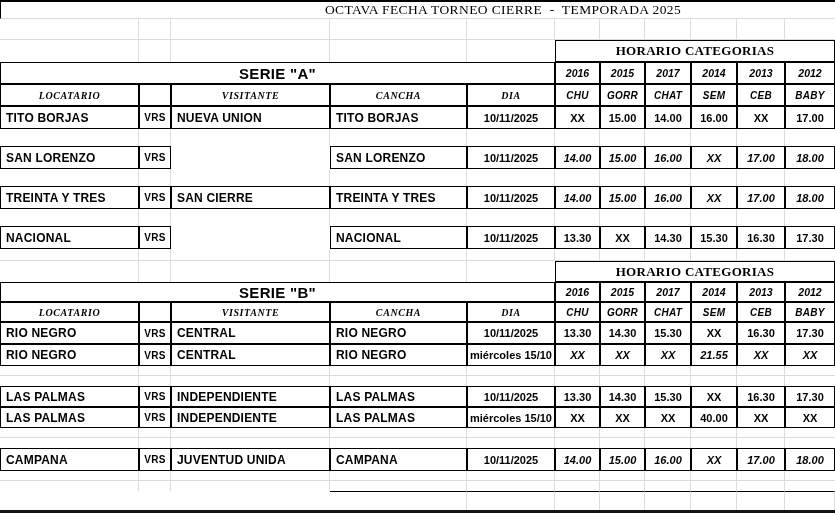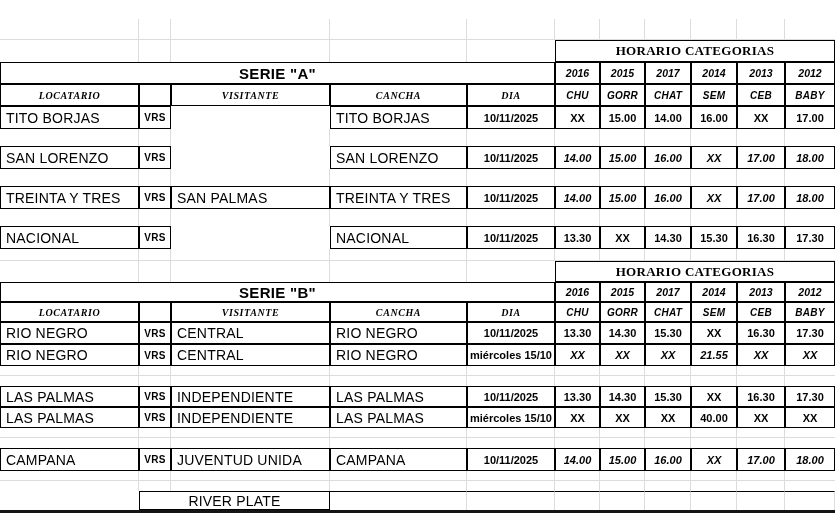--- a/index.html
+++ b/index.html
@@ -35,21 +35,21 @@
     font-weight: bold;
     font-size: 13px;
     letter-spacing: 0.3px;
   }
   .serie   { grid-column: 1 / 6; font-weight: bold; font-size: 15px; letter-spacing: 0.3px; }
 
   .colhead { font-family: "Liberation Serif", serif; font-weight: bold; font-style: italic; font-size: 10px; letter-spacing: 0.6px; }
   .year    { font-weight: bold; font-style: italic; font-size: 10.5px; }
   .cat     { font-weight: bold; font-style: italic; font-size: 10px; letter-spacing: 0.3px; }
 
-  .team { font-weight: normal; font-size: 14px; letter-spacing: 0.2px; }
+  .team { font-weight: bold; font-size: 12px; letter-spacing: 0.2px; }
   .vrs  { font-weight: bold; font-size: 10px; letter-spacing: 0.3px; }
   .dia  { font-weight: bold; font-size: 11px; }
   .time { font-weight: bold; font-size: 11px; }
   .it   { font-style: italic; }
 
   
   .seprow {
     grid-column: 1 / -1;
     background-image:
       linear-gradient(#dcdcdc,#dcdcdc), linear-gradient(#dcdcdc,#dcdcdc),
@@ -78,20 +78,21 @@
   .g1{grid-column:1} .g2{grid-column:2} .g3{grid-column:3} .g4{grid-column:4}
   .g5{grid-column:5} .g6{grid-column:6} .g7{grid-column:7} .g8{grid-column:8}
   .g9{grid-column:9} .g10{grid-column:10} .g11{grid-column:11}
   .griver{grid-column:2/4}
 </style>
 </head>
 <body>
 
 <div class="sheet">
 
+  <div class="cell title-cell" style="grid-row:1">OCTAVA FECHA TORNEO CIERRE &nbsp;-&nbsp; TEMPORADA 2025</div>
 
   <div class="seprow hb" style="grid-row:2"></div>
 
   <div class="sepspan" style="grid-row:3"></div>
   <div class="cell bk horario" style="grid-row:3">HORARIO CATEGORIAS</div>
 
   <div class="cell bk serie" style="grid-row:4">SERIE "A"</div>
   <div class="cell bk year g6" style="grid-row:4">2016</div>
   <div class="cell bk year g7" style="grid-row:4">2015</div>
   <div class="cell bk year g8" style="grid-row:4">2017</div>
@@ -106,20 +107,21 @@
   <div class="cell bk colhead g5" style="grid-row:5">DIA</div>
   <div class="cell bk cat g6" style="grid-row:5">CHU</div>
   <div class="cell bk cat g7" style="grid-row:5">GORR</div>
   <div class="cell bk cat g8" style="grid-row:5">CHAT</div>
   <div class="cell bk cat g9" style="grid-row:5">SEM</div>
   <div class="cell bk cat g10" style="grid-row:5">CEB</div>
   <div class="cell bk cat g11" style="grid-row:5">BABY</div>
 
   <div class="cell bk team left g1" style="grid-row:6">TITO BORJAS</div>
   <div class="cell bk vrs g2" style="grid-row:6">VRS</div>
+  <div class="cell bk team left g3" style="grid-row:6">NUEVA UNION</div>
   <div class="cell bk team left g4" style="grid-row:6">TITO BORJAS</div>
   <div class="cell bk dia g5" style="grid-row:6">10/11/2025</div>
   <div class="cell bk time g6" style="grid-row:6">XX</div>
   <div class="cell bk time g7" style="grid-row:6">15.00</div>
   <div class="cell bk time g8" style="grid-row:6">14.00</div>
   <div class="cell bk time g9" style="grid-row:6">16.00</div>
   <div class="cell bk time g10" style="grid-row:6">XX</div>
   <div class="cell bk time g11" style="grid-row:6">17.00</div>
 
   <div class="seprow" style="grid-row:7"></div>
@@ -132,21 +134,21 @@
   <div class="cell bk time it g7" style="grid-row:8">15.00</div>
   <div class="cell bk time it g8" style="grid-row:8">16.00</div>
   <div class="cell bk time it g9" style="grid-row:8">XX</div>
   <div class="cell bk time it g10" style="grid-row:8">17.00</div>
   <div class="cell bk time it g11" style="grid-row:8">18.00</div>
 
   <div class="seprow" style="grid-row:9"></div>
 
   <div class="cell bk team left g1" style="grid-row:10">TREINTA Y TRES</div>
   <div class="cell bk vrs g2" style="grid-row:10">VRS</div>
-  <div class="cell bk team left g3" style="grid-row:10">SAN PALMAS</div>
+  <div class="cell bk team left g3" style="grid-row:10">SAN CIERRE</div>
   <div class="cell bk team left g4" style="grid-row:10">TREINTA Y TRES</div>
   <div class="cell bk dia g5" style="grid-row:10">10/11/2025</div>
   <div class="cell bk time it g6" style="grid-row:10">14.00</div>
   <div class="cell bk time it g7" style="grid-row:10">15.00</div>
   <div class="cell bk time it g8" style="grid-row:10">16.00</div>
   <div class="cell bk time it g9" style="grid-row:10">XX</div>
   <div class="cell bk time it g10" style="grid-row:10">17.00</div>
   <div class="cell bk time it g11" style="grid-row:10">18.00</div>
 
   <div class="seprow" style="grid-row:11"></div>
@@ -249,21 +251,20 @@
   <div class="cell bk time it g6" style="grid-row:25">14.00</div>
   <div class="cell bk time it g7" style="grid-row:25">15.00</div>
   <div class="cell bk time it g8" style="grid-row:25">16.00</div>
   <div class="cell bk time it g9" style="grid-row:25">XX</div>
   <div class="cell bk time it g10" style="grid-row:25">17.00</div>
   <div class="cell bk time it g11" style="grid-row:25">18.00</div>
 
   <div class="seprow hb" style="grid-row:26"></div>
   <div class="seprow" style="grid-row:27"></div>
 
-  <div class="cell bk team griver" style="grid-row:28">RIVER PLATE</div>
   <div class="cell ft g4" style="grid-row:28"></div>
   <div class="cell ft g5" style="grid-row:28"></div>
   <div class="cell ft g6" style="grid-row:28"></div>
   <div class="cell ft g7" style="grid-row:28"></div>
   <div class="cell ft g8" style="grid-row:28"></div>
   <div class="cell ft g9" style="grid-row:28"></div>
   <div class="cell ft g10" style="grid-row:28"></div>
   <div class="cell ft g11" style="grid-row:28"></div>
 
 </div>

